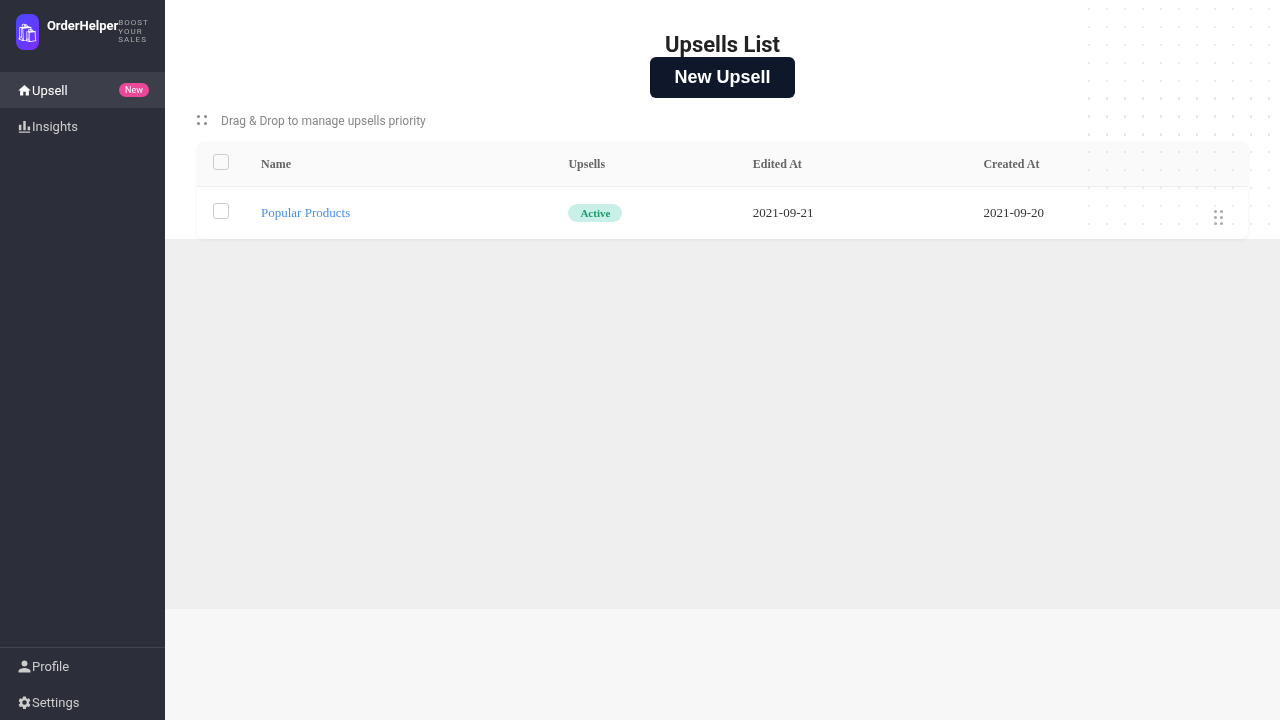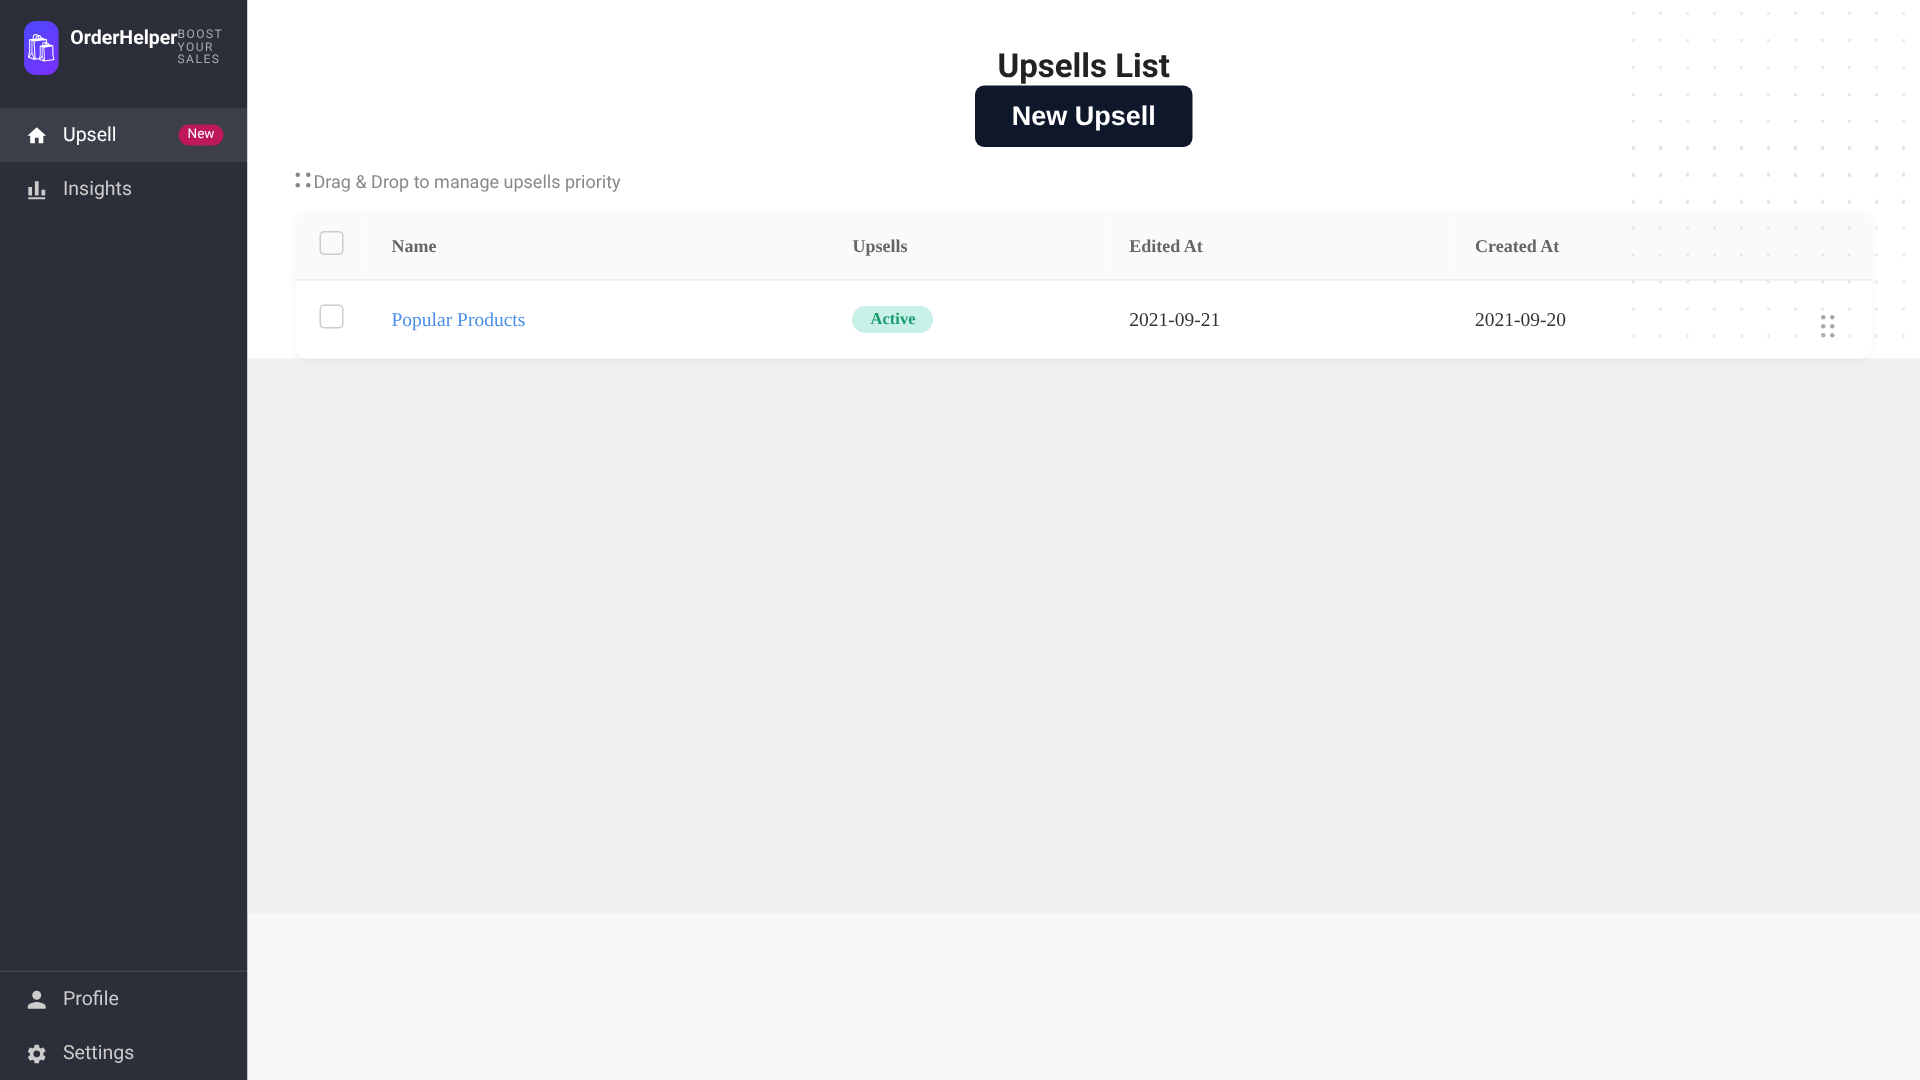--- a/index.html
+++ b/index.html
@@ -30,31 +30,30 @@
       font-size: 18px;
     }
     .logo-text { display: flex; flex-direction: row; line-height: 1.1; }
     .logo-main { font-weight: 700; font-size: 13px; color: #fff; }
     .logo-sub { font-size: 8px; color: #aaa; letter-spacing: 1px; text-transform: uppercase; }
 
     .sidebar-nav { padding: 8px 0; flex: 1; }
     .sidebar-item {
       display: flex;
       align-items: center;
-      gap: 10px;
       padding: 10px 16px;
       cursor: pointer;
       color: #ccc;
       font-size: 13px;
       position: relative;
     }
     .sidebar-item.active { color: #fff; background: rgba(255,255,255,0.08); }
     .sidebar-item-icon { width: 16px; height: 16px; display: flex; align-items: center; justify-content: center; }
     .new-badge {
-      background: #be185d;
+      background: #ec4899;
       color: #fff;
       font-size: 9px;
       padding: 2px 6px;
       border-radius: 10px;
       margin-left: auto;
     }
     .sidebar-bottom { padding: 0 0; border-top: 1px solid rgba(255,255,255,0.1); }
 
     
     .main-content {
@@ -87,21 +86,21 @@
       padding: 10px 24px;
       border-radius: 6px;
       font-size: 18px;
       font-weight: 600;
       cursor: pointer;
     }
 
     .drag-hint {
       display: flex;
       align-items: center;
-      gap: 0;
+      gap: 12px;
       color: #888;
       font-size: 12px;
       margin-bottom: 14px;
     }
     .drag-hint-icon {
       display: inline-grid;
       grid-template-columns: 1fr 1fr;
       gap: 2px;
       width: 12px;
       height: 12px;

